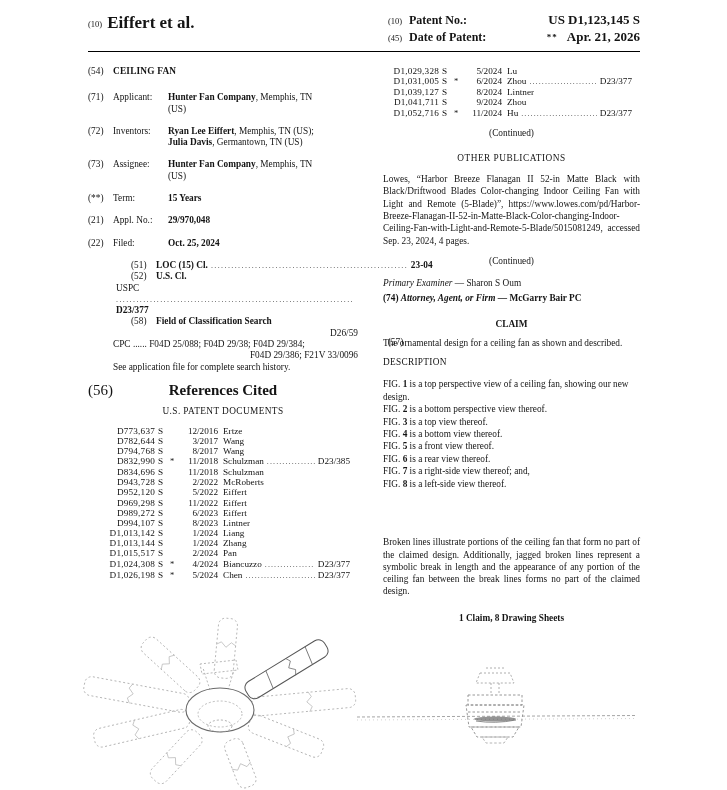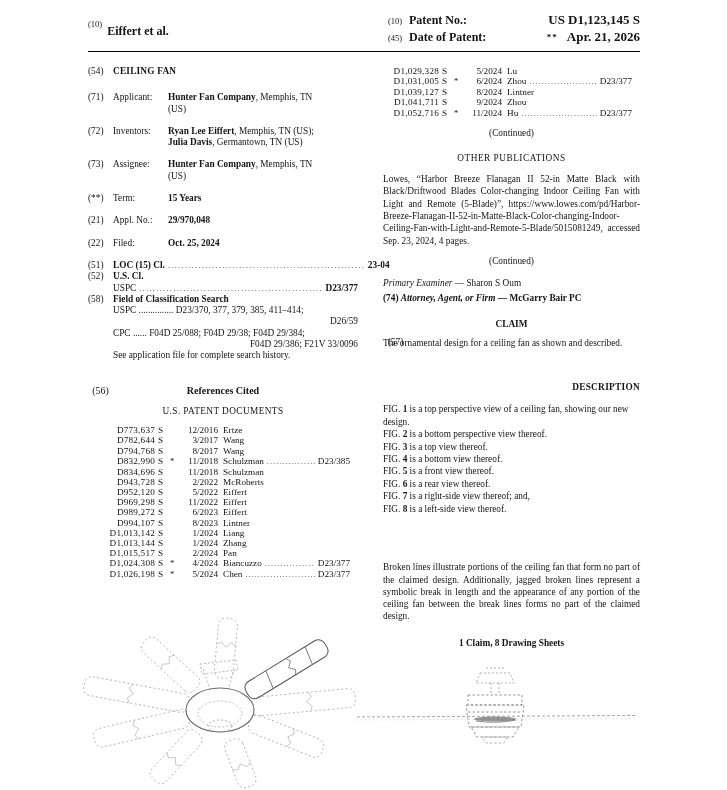--- a/index.html
+++ b/index.html
@@ -6,21 +6,21 @@
   .page{position:relative;width:727px;height:790px;background:#fff;overflow:hidden;
         font-family:"Liberation Serif","DejaVu Serif",serif;color:#141414;}
   .doc{position:absolute;left:88px;top:9px;width:552px;}
 
   
   .hdr{display:flex;justify-content:space-between;align-items:flex-start;}
   .hdr-left{display:flex;gap:5px;}
   .tag-sm{font-size:8.5px;flex:none;}
   .hdr-left .tag-sm{padding-top:10px;}
   .hdr-title{font-size:21px;font-weight:bold;letter-spacing:.6px;line-height:22px;white-space:nowrap;}
-  .hdr-authors{font-size:12px;font-weight:bold;margin-top:15px;}
+  .hdr-authors{font-size:17px;font-weight:bold;margin-top:4px;}
   .hdr-right{width:252px;padding-top:3px;}
   .hdr-row{display:flex;align-items:baseline;line-height:16px;}
   .hdr-row .tag-sm{width:19px;}
   .hdr-label{font-size:12px;font-weight:bold;margin-left:2px;white-space:nowrap;}
   .hdr-val{margin-left:auto;font-size:13px;font-weight:bold;white-space:nowrap;}
   .stars{font-size:9px;letter-spacing:1px;margin-right:9px;vertical-align:1px;}
   .rule{border-bottom:1.6px solid #000;margin-top:5px;}
 
   
   .cols{display:flex;gap:25px;margin-top:14px;}
@@ -31,31 +31,31 @@
   .field{display:flex;margin-bottom:11px;}
   .ftag{width:25px;flex:none;}
   .flabel{width:55px;flex:none;}
   .fval{flex:1;}
   .bold{font-weight:bold;}
   .ital{font-style:italic;}
   .doc-title-row{margin-bottom:15px;}
   .doc-title-row .fval{font-weight:bold;letter-spacing:.2px;}
 
   
-  .clsrow{display:flex;}
+  .clsrow{display:flex;margin-left:43px;}
   .clsrow .ftag{width:25px;}
   .cls-flex{flex:1;display:flex;align-items:baseline;}
   .dotfill{flex:1;overflow:hidden;white-space:nowrap;margin:0 3px;color:#2a2a2a;font-size:8px;letter-spacing:1.4px;}
-  .cls-sub{margin-left:25px;display:flex;align-items:baseline;}
+  .cls-sub{margin-left:25px;display:flex;align-items:baseline;flex-direction:column;}
   .cls-line{margin-left:25px;}
   .cls-line.r{text-align:right;margin-left:0;}
   .search-note{margin-left:25px;}
 
   
-  .refs-head{position:relative;text-align:center;font-weight:bold;margin-top:23px;font-size:10px;}
+  .refs-head{position:relative;text-align:center;font-weight:bold;margin-top:12px;font-size:15px;}
   .refs-head .ftag{position:absolute;left:0;top:0;font-weight:normal;}
   .refs-sub{text-align:center;margin:10px 0 8px;letter-spacing:.4px;}
   .ref-row{display:flex;align-items:baseline;line-height:10.15px;font-size:9.2px;padding-right:8px;}
   .ref-num{text-align:right;flex:none;letter-spacing:.2px;}
   .col-l .ref-num{width:67px;}
   .col-r .ref-num{width:56px;}
   .ref-kind{width:8px;margin-left:3px;flex:none;}
   .ref-star{width:12px;text-align:center;flex:none;font-size:8.5px;}
   .ref-date{width:40px;text-align:right;flex:none;}
   .ref-name{margin-left:5px;flex:none;}
@@ -66,21 +66,21 @@
   
   .cont-note{text-align:center;margin:8px 0 13px;}
   .pub-head{text-align:center;margin:2px 0 9px;letter-spacing:.5px;}
   .pub-par{text-align:justify;overflow-wrap:anywhere;line-height:12.3px;}
   .cont-note2{text-align:center;margin:8px 0 10px;}
   .exam-line{margin-top:2px;}
   .atty-line{margin-top:3px;font-weight:bold;}
   .claim-head{position:relative;text-align:center;font-weight:bold;margin:13px 0 7px;}
   .claim-head .ftag{position:absolute;left:0;top:18px;font-weight:normal;font-size:9.3px;}
   .claim-text{text-align:justify;}
-  .desc-head{text-align:right;font-weight:bold;margin:32px 0 10px;letter-spacing:.3px;}
+  .desc-head{text-align:left;font-weight:normal;margin:7px 0 10px;letter-spacing:.3px;}
   .fig-line{line-height:12.45px;}
   .desc-note{text-align:justify;line-height:12.3px;margin-top:46px;}
   .sheet-note{text-align:center;font-weight:bold;margin-top:14px;}
 
   
   .figwrap{position:absolute;}
   #fig-left{left:60px;top:610px;}
   #fig-right{left:352px;top:666px;}
 </style>
 </head>
@@ -182,21 +182,20 @@
         </div>
         <div class="cls-sub">
           <span>USPC</span>
           <span class="dotfill">......................................................................</span>
           <span class="bold">D23/377</span>
         </div>
         <div class="clsrow">
           <span class="ftag">(58)</span>
           <span class="bold">Field of Classification Search</span>
         </div>
-        <div class="cls-line">USPC ............... D23/370, 377, 379, 385, 411–414;</div>
         <div class="cls-line r">D26/59</div>
         <div class="cls-line">CPC ...... F04D 25/088; F04D 29/38; F04D 29/384;</div>
         <div class="cls-line r">F04D 29/386; F21V 33/0096</div>
         <div class="search-note">See application file for complete search history.</div>
 
         <div class="refs-head">
           <span class="ftag">(56)</span>
           <span>References Cited</span>
         </div>
         <div class="refs-sub">U.S. PATENT DOCUMENTS</div>

